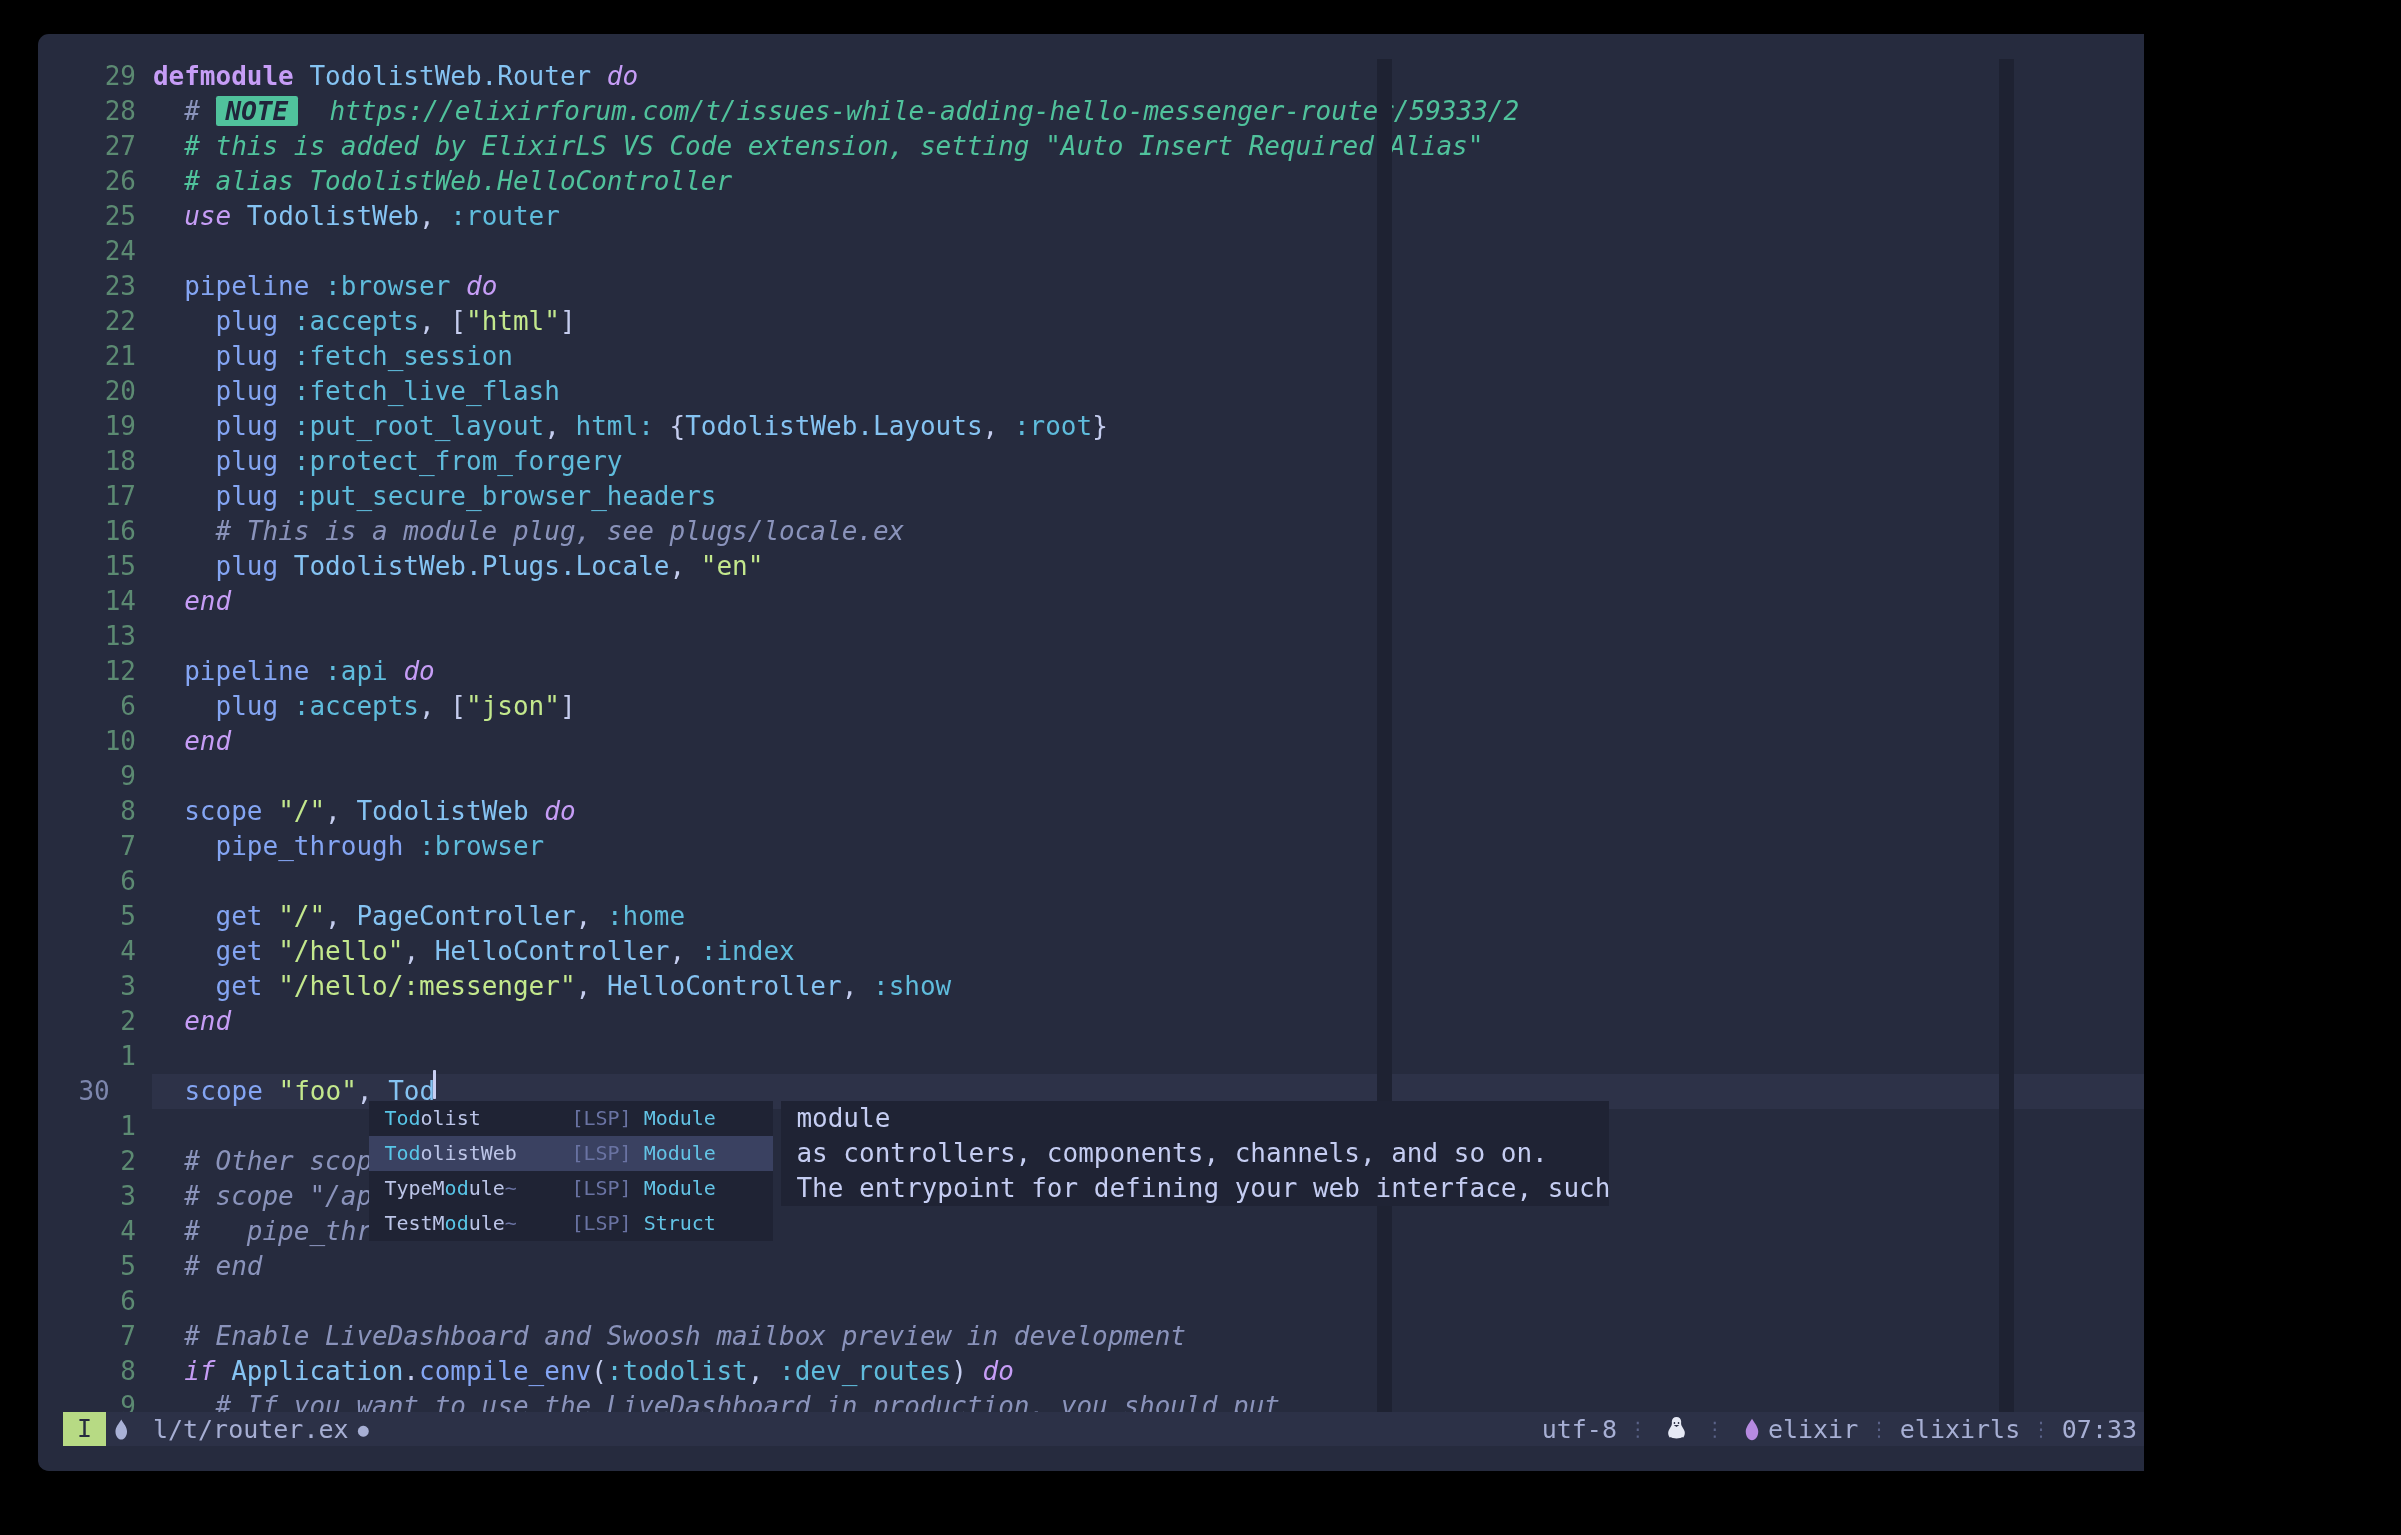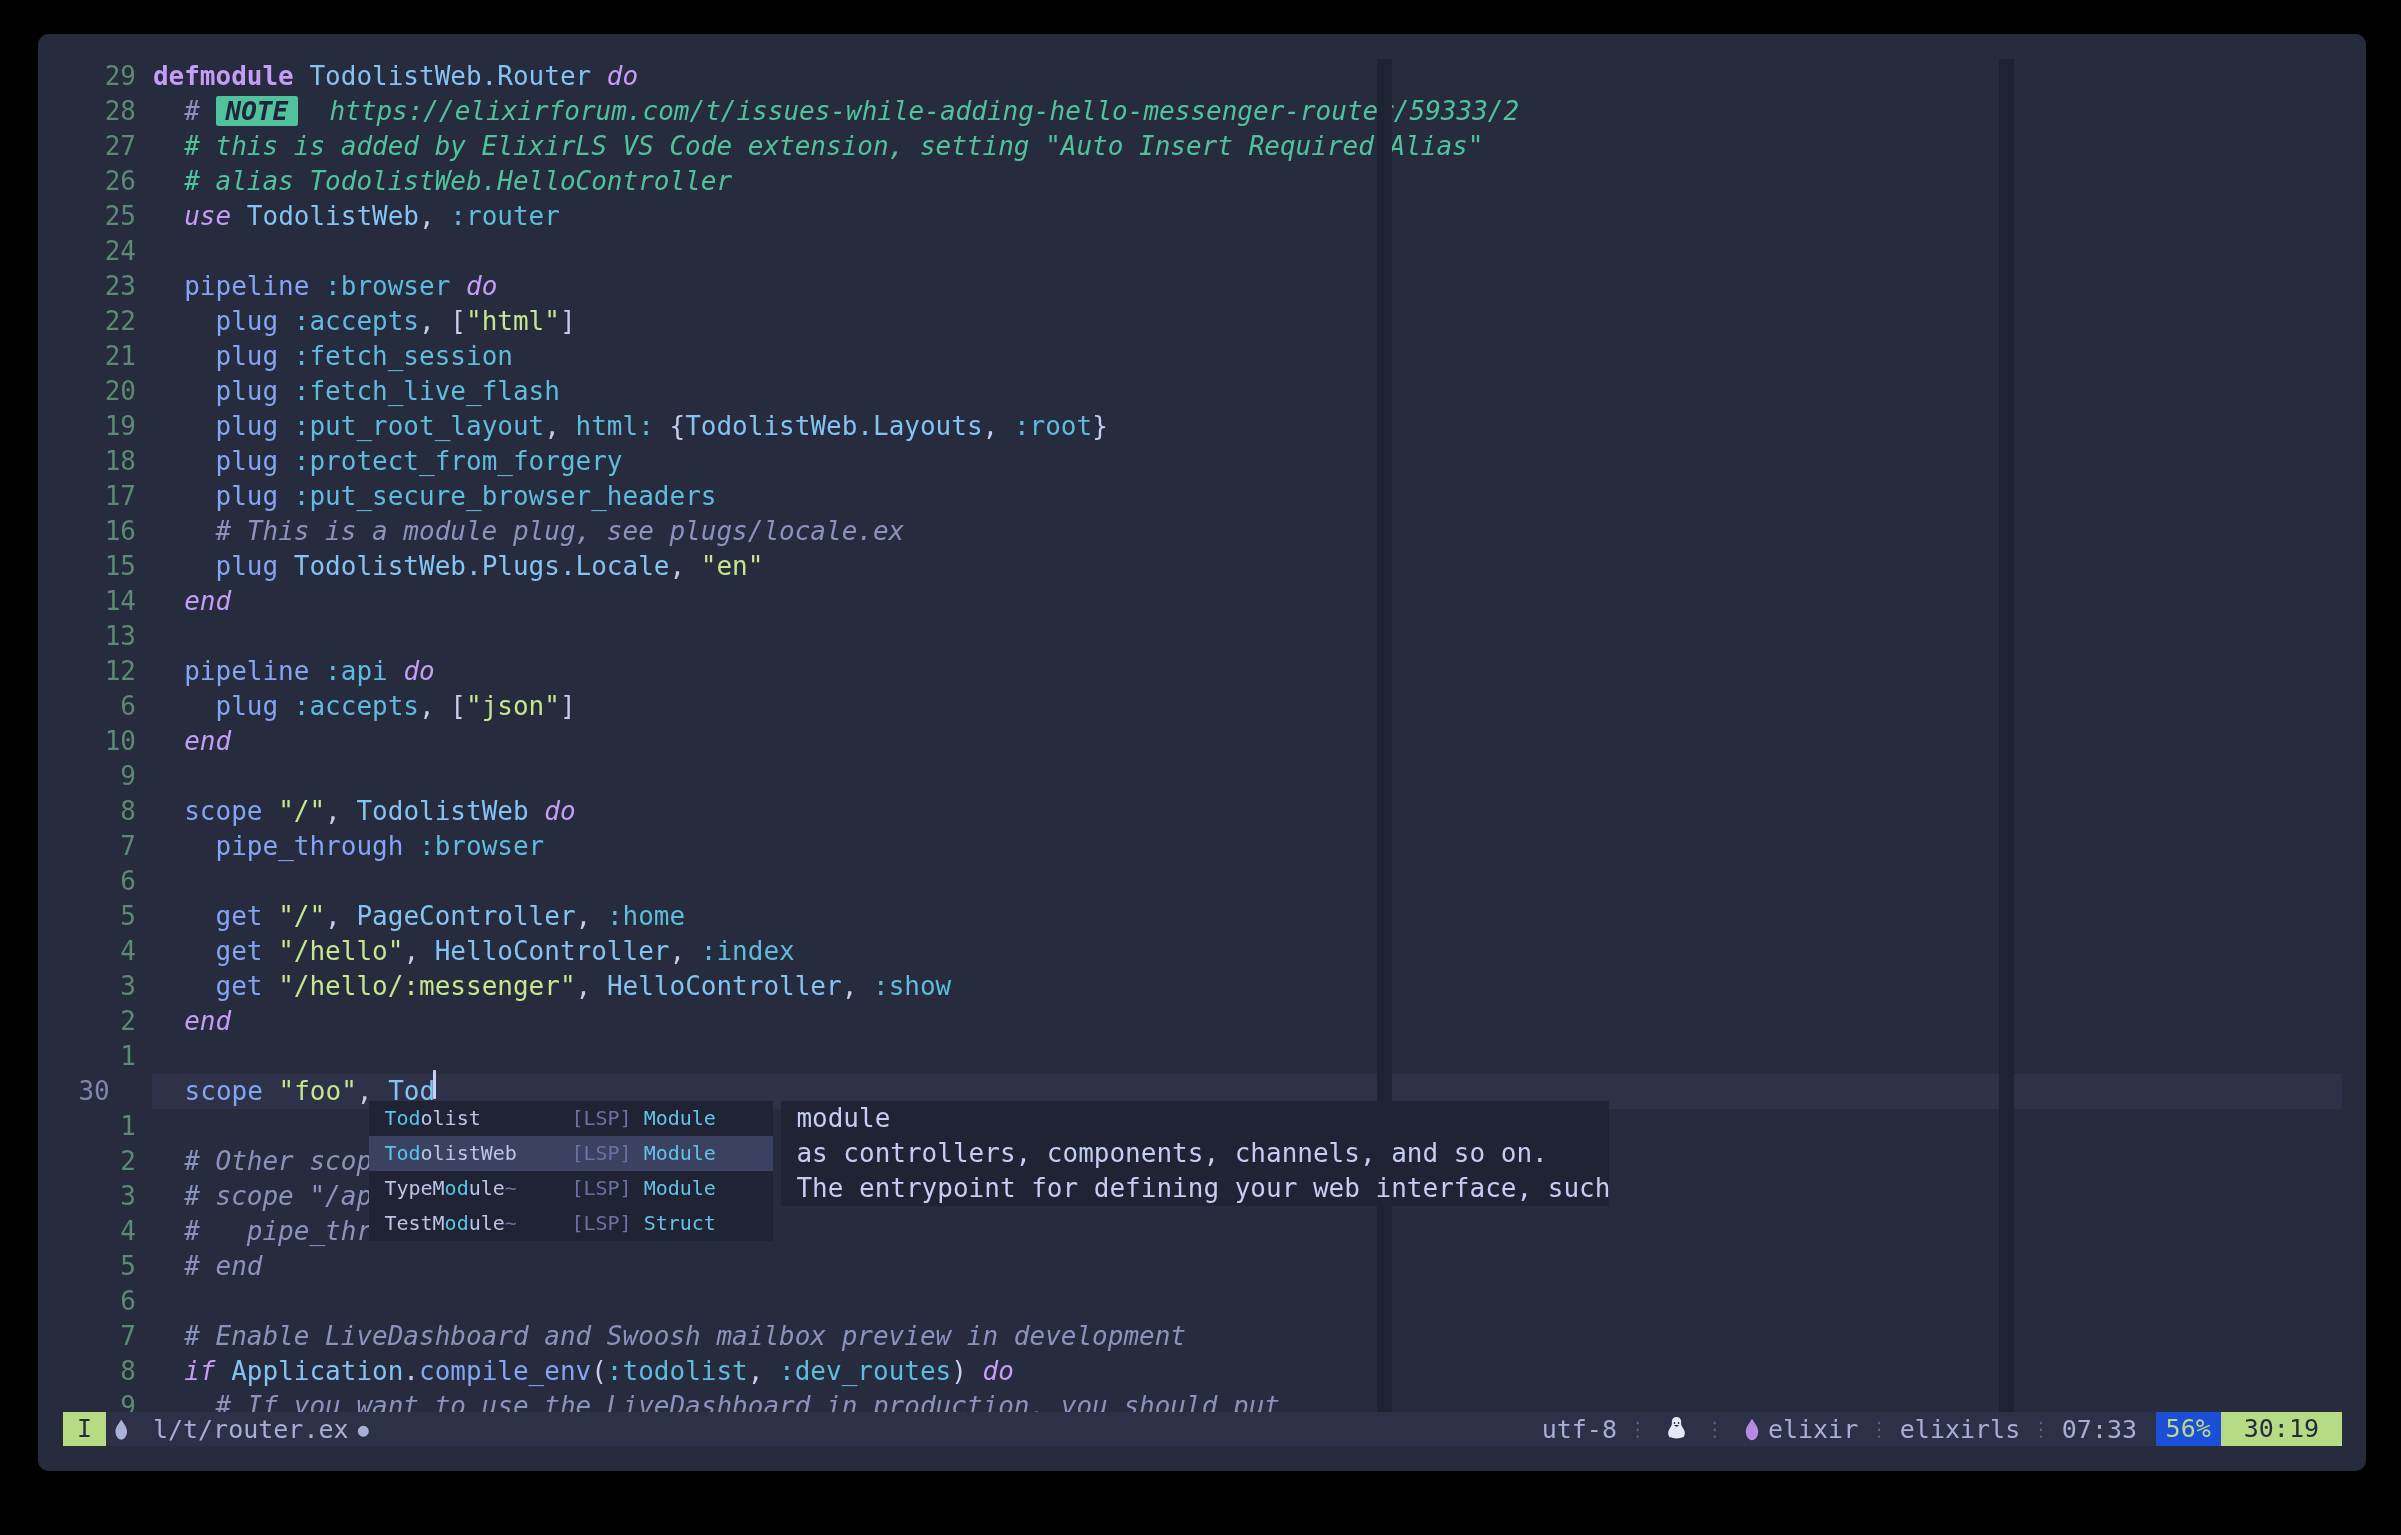--- a/index.html
+++ b/index.html
@@ -1,16 +1,16 @@
 <!DOCTYPE html>
 <html style="font-size:12.3px"><head>
 <meta charset="utf-8">
 <style>
   html,body{margin:0;padding:0;background:#000;}
-  .frame{position:relative;width:2401px;height:1535px;background:#000;overflow:hidden;
+  .frame{position:relative;width:2144px;height:1535px;background:#000;overflow:hidden;
          font-family:"DejaVu Sans Mono","Liberation Mono",monospace;}
   .window{position:absolute;left:38px;top:34px;width:2328px;height:1437px;
           background:#262b3e;border-radius:10.8px;overflow:hidden;}
   
   #code-area{position:absolute;left:25px;top:25px;width:2279px;height:1356px;
              font-size:26px;color:#c5cdef;}
   .row{display:flex;height:35px;line-height:35px;white-space:pre;}
   .gut{width:73px;text-align:right;color:#5c8a72;flex:none;}
   .gcur{text-align:left;padding-left:15.4px;width:58px;color:#7d86ad;}
   .txt{flex:1;margin-left:15.4px;padding-left:1.5px;}

